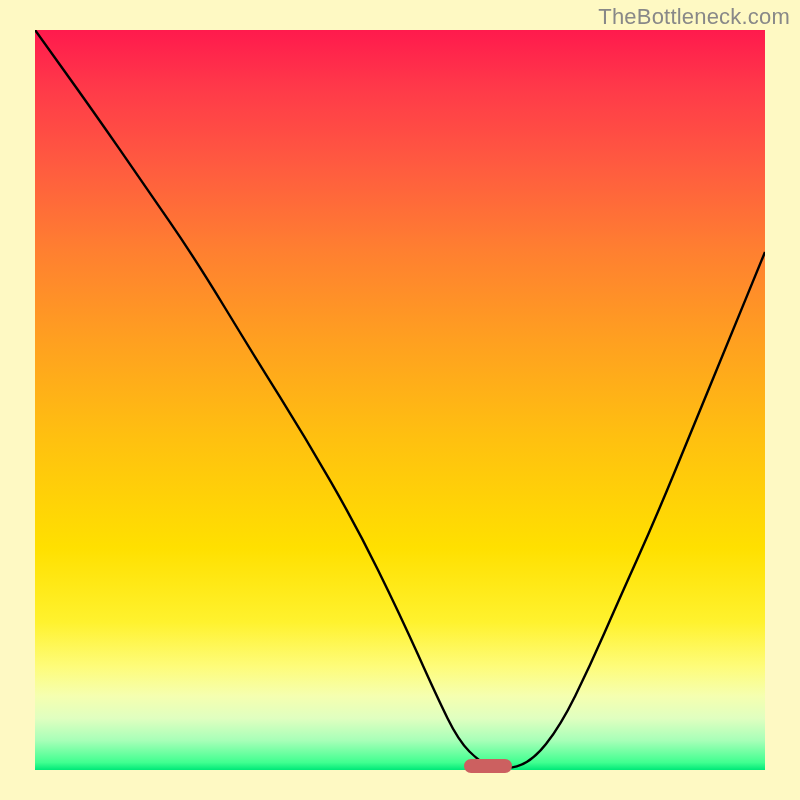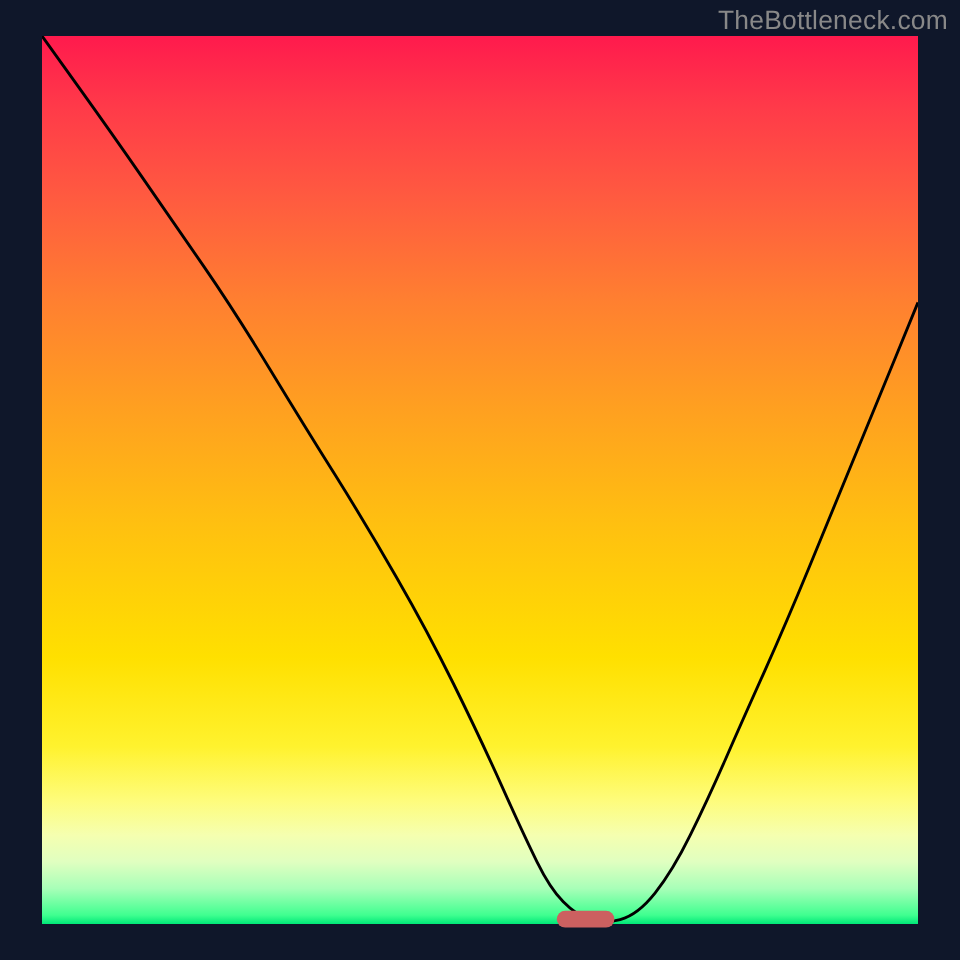--- a/index.html
+++ b/index.html
@@ -8,21 +8,21 @@
     width: 800px;
     height: 800px;
     background: #000;
     overflow: hidden;
     font-family: Arial, Helvetica, sans-serif;
   }
   .frame {
     position: relative;
     width: 800px;
     height: 800px;
-    background: #0f172a;
+    background: #fef9c3;
   }
   .watermark {
     position: absolute;
     top: 4px;
     right: 10px;
     color: #888;
     font-size: 22px;
     font-weight: 500;
     letter-spacing: 0.2px;
     z-index: 20;

